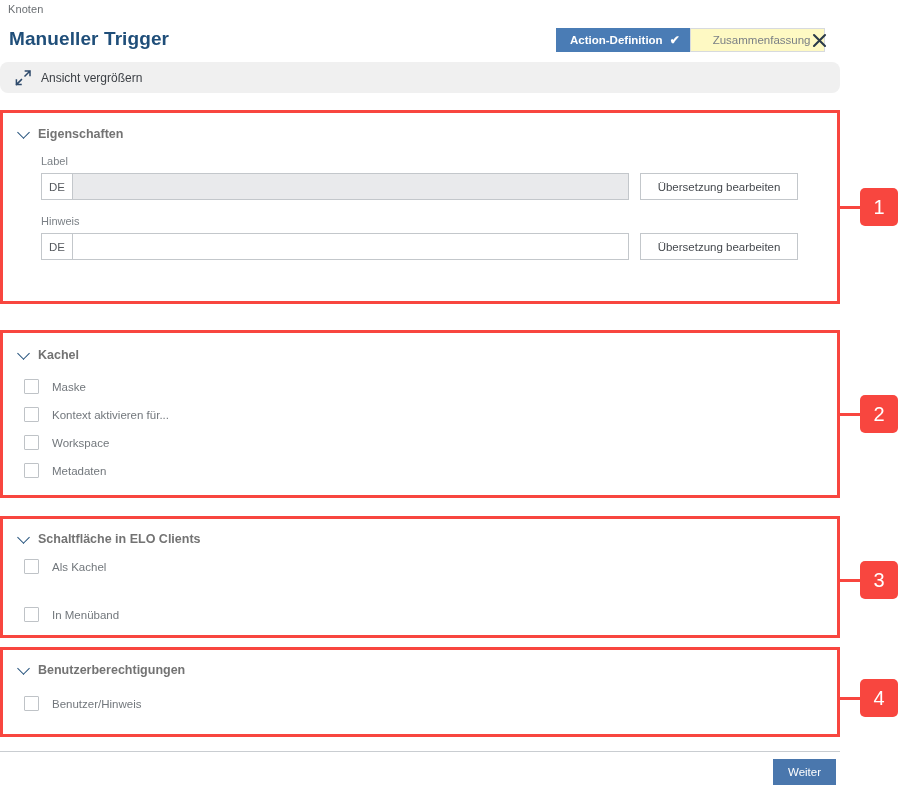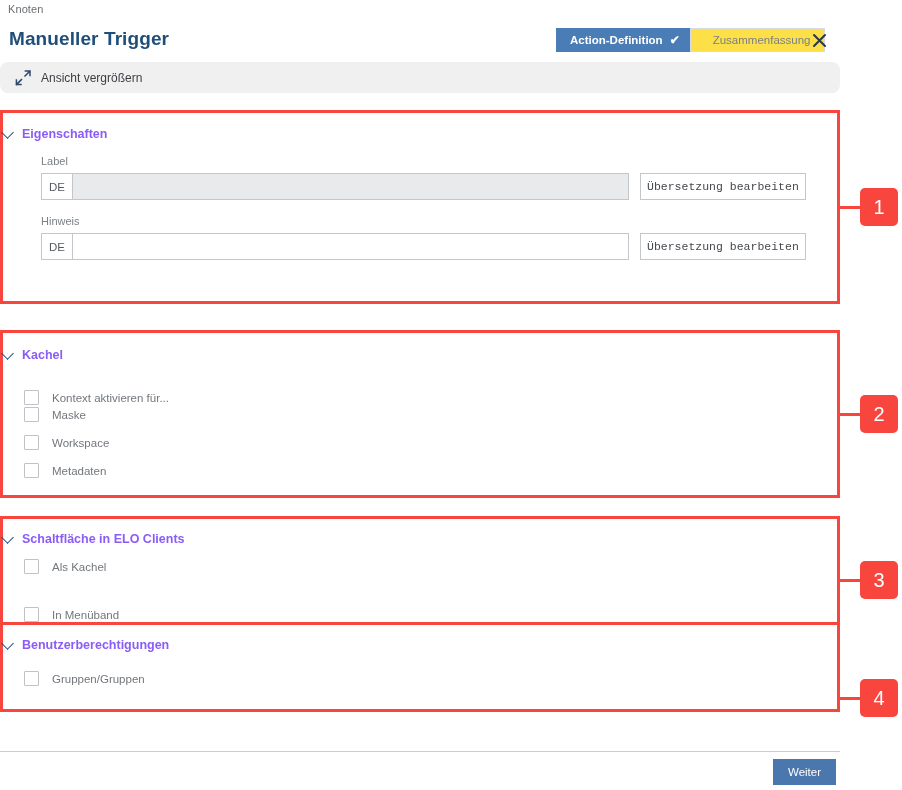--- a/index.html
+++ b/index.html
@@ -31,21 +31,21 @@
     height: 24px;
   }
   .wz-tab.active {
     background:#4a7cb5; color:#ffffff;
     padding: 0 22px 0 14px;
     clip-path: polygon(0 0, calc(100% - 11px) 0, 100% 50%, calc(100% - 11px) 100%, 0 100%);
     min-width: 128px;
   }
   .wz-check { margin-left:7px; font-size:12px; line-height:1; display:inline-block; }
   .wz-tab.inactive {
-    background:#fde047; color:#7a7f85; font-weight:400;
+    background:#fef9c3; color:#7a7f85; font-weight:400;
     border:1px solid #d7dade;
     padding: 0 14px 0 22px;
     margin-left:-12px;
     min-width: 126px;
   }
   .close-x {
     position:absolute; left:808px; top:29px;
     width:22px; height:22px; color:#2b3a4a;
     display:flex; align-items:center; justify-content:center;
     font-size:19px; line-height:1; font-weight:400;
@@ -62,22 +62,22 @@
   .tb-label { margin-left:9px; font-size:12px; color:#3b3f44; }
 
   
   .section {
     position:absolute; left:0; width:840px;
     background:#ffffff;
     border: 3px solid #f8463f;
   }
   .sec-head {
     display:flex; align-items:center;
-    padding-left:0;
-    font-size:12.5px; font-weight:700; color:#8b5cf6;
+    padding-left:16px;
+    font-size:12.5px; font-weight:700; color:#737373;
   }
   .chev {
     display:inline-block; width:9px; height:9px;
     border-right:1.6px solid #1f4e79; border-bottom:1.6px solid #1f4e79;
     transform: rotate(45deg); margin-right:10px; margin-bottom:4px;
   }
 
   
   .fld-label { font-size:11px; color:#7b8086; margin-left:38px; }
   .fld-row { display:flex; align-items:stretch; margin-left:38px; }
@@ -90,21 +90,21 @@
     width:557px; height:27px; border:1px solid #c3c7cb;
     background:#ffffff; font-size:11.5px; padding:0 6px; color:#33373b;
     font-family:"Liberation Sans", sans-serif;
     outline:none;
   }
   .inp.disabled { background:#e9eaec; }
   .tbtn {
     margin-left:11px; height:27px; min-width:158px;
     border:1px solid #c3c7cb; background:#ffffff;
     font-size:11.5px; color:#45494e; cursor:pointer;
-    font-family:Liberation Mono, monospace;
+    font-family:Liberation Sans, sans-serif;
   }
 
   
   .cb-row { display:flex; align-items:center; }
   .cbx {
     width:15px; height:15px; border:1px solid #bfc3c7; background:#ffffff;
     flex:none; border-radius:1px; cursor:pointer;
   }
   .cb-lbl { margin-left:13px; font-size:11.5px; color:#72777c; }
 
@@ -185,27 +185,27 @@
   <div class="ann" style="left:840px; top:188px;">
     <span class="ann-line"></span>
     <span class="ann-box">1</span>
   </div>
 
   <div class="section" style="top:330px; height:168px;">
     <div class="sec-head" style="height:44px;">
       <span class="chev"></span>
       <span>Kachel</span>
     </div>
+    <div class="cb-row" style="margin-left:21px; margin-top:2px;">
+      <span class="cbx"></span>
+      <span class="cb-lbl">Maske</span>
+    </div>
     <div class="cb-row" style="margin-left:21px; margin-top:13px;">
       <span class="cbx"></span>
       <span class="cb-lbl">Kontext aktivieren für...</span>
-    </div>
-    <div class="cb-row" style="margin-left:21px; margin-top:2px;">
-      <span class="cbx"></span>
-      <span class="cb-lbl">Maske</span>
     </div>
     <div class="cb-row" style="margin-left:21px; margin-top:13px;">
       <span class="cbx"></span>
       <span class="cb-lbl">Workspace</span>
     </div>
     <div class="cb-row" style="margin-left:21px; margin-top:13px;">
       <span class="cbx"></span>
       <span class="cb-lbl">Metadaten</span>
     </div>
   </div>
@@ -226,28 +226,28 @@
     <div class="cb-row" style="margin-left:21px; margin-top:33px;">
       <span class="cbx"></span>
       <span class="cb-lbl">In Menüband</span>
     </div>
   </div>
   <div class="ann" style="left:840px; top:561px;">
     <span class="ann-line"></span>
     <span class="ann-box">3</span>
   </div>
 
-  <div class="section" style="top:622px; height:90px;">
+  <div class="section" style="top:647px; height:90px;">
     <div class="sec-head" style="height:40px;">
       <span class="chev"></span>
       <span>Benutzerberechtigungen</span>
     </div>
     <div class="cb-row" style="margin-left:21px; margin-top:6px;">
       <span class="cbx"></span>
-      <span class="cb-lbl">Gruppen/Gruppen</span>
+      <span class="cb-lbl">Benutzer/Hinweis</span>
     </div>
   </div>
   <div class="ann" style="left:840px; top:679px;">
     <span class="ann-line"></span>
     <span class="ann-box">4</span>
   </div>
 
   <div class="footer-rule"></div>
   <button class="btn-primary">Weiter</button>
 

